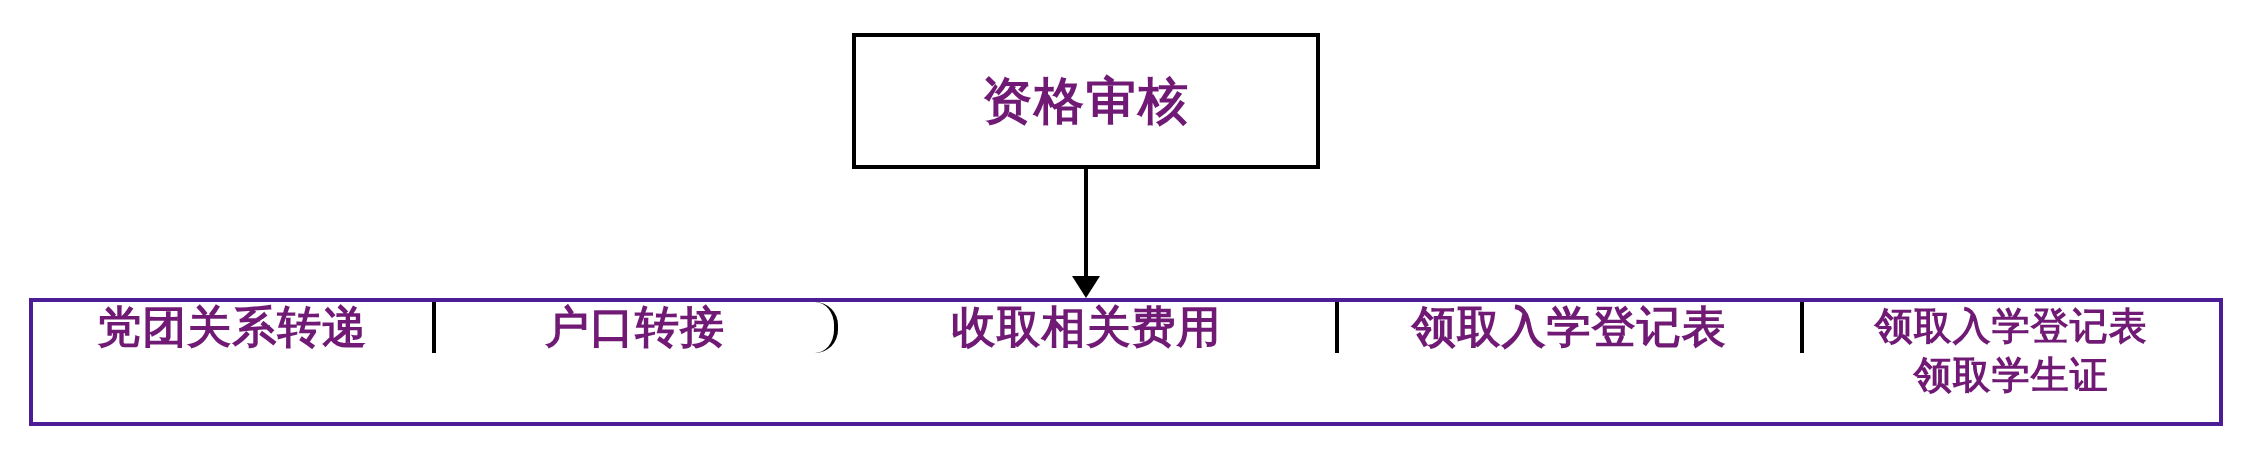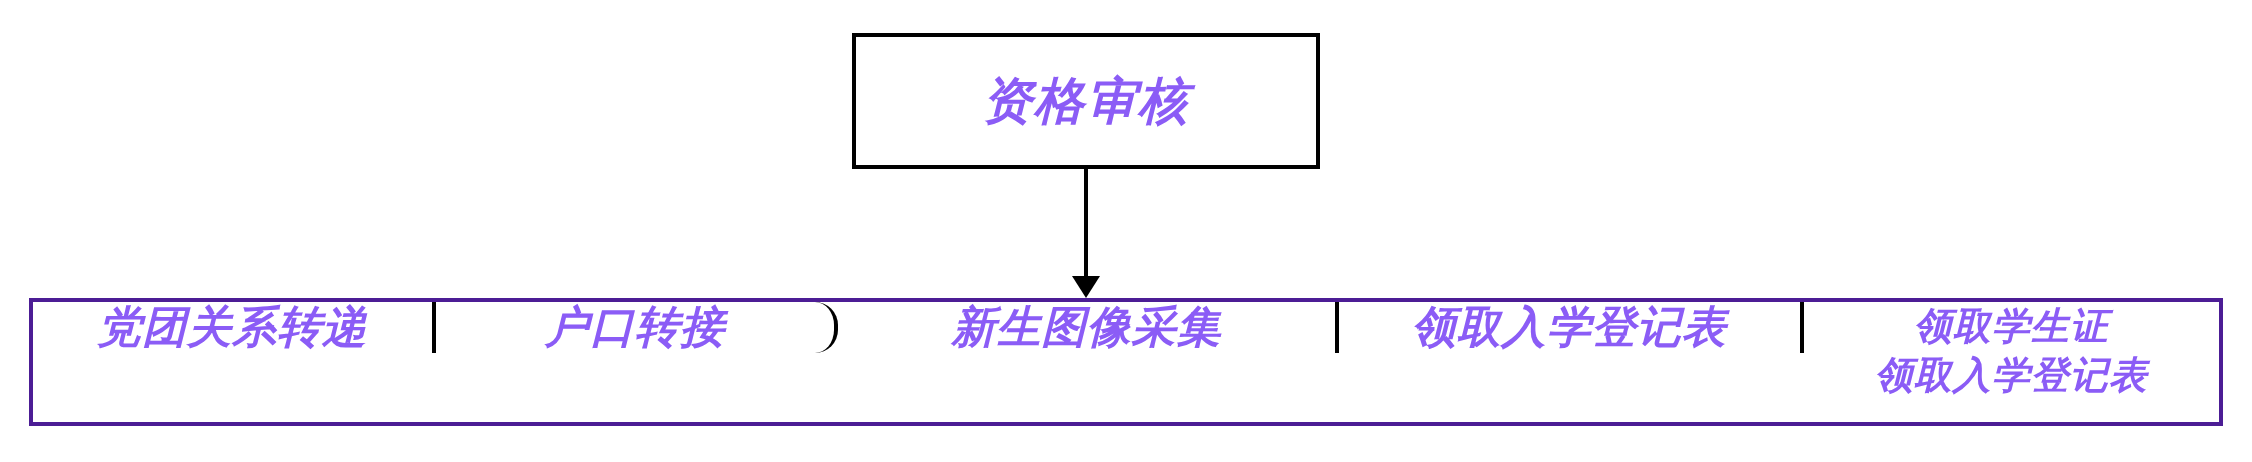--- a/index.html
+++ b/index.html
@@ -6,22 +6,21 @@
     margin: 0;
     padding: 0;
     background: #ffffff;
   }
   .canvas {
     position: relative;
     width: 2252px;
     height: 462px;
     background: #ffffff;
     font-family: "Liberation Sans", "DejaVu Sans", sans-serif;
-    color: #8b5cf6;
-    font-style: italic;
+    color: #701a75;
   }
 
   
   .top-box {
     position: absolute;
     left: 852px;
     top: 33px;
     width: 468px;
     height: 136px;
     border: 4px solid #000000;
@@ -115,26 +114,26 @@
 
     <div class="cell c1">
       <span class="line">党团关系转递</span>
     </div>
 
     <div class="cell c2">
       <span class="line">户口转接</span>
     </div>
 
     <div class="cell c3">
-      <span class="line">新生图像采集</span>
+      <span class="line">收取相关费用</span>
     </div>
 
     <div class="cell c4">
       <span class="line">领取入学登记表</span>
     </div>
 
     <div class="cell c5 two-line">
+      <span class="line">领取入学登记表</span>
       <span class="line">领取学生证</span>
-      <span class="line">领取入学登记表</span>
     </div>
 
   </div>
 </div>
 
 </body></html>

